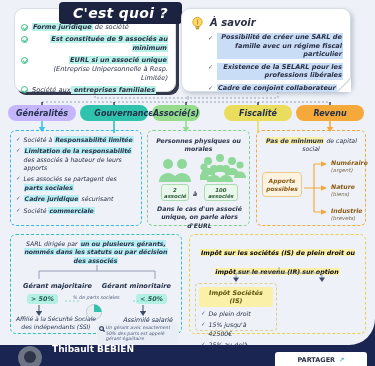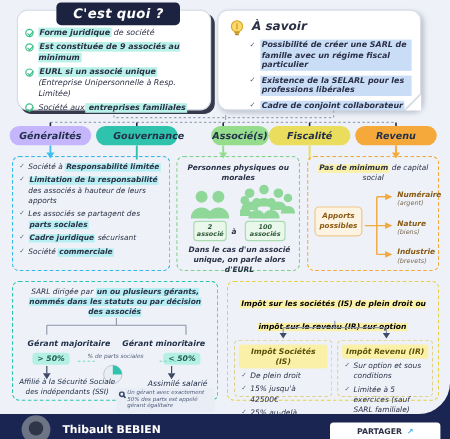--- a/index.html
+++ b/index.html
@@ -29,29 +29,29 @@
     background: #ffffff;
     border: 1px solid #d8dde6;
     border-radius: 9px;
   }
   .card-left  { left: 14px;  top: 8px; width: 162px; height: 84px;
                 box-shadow: 3px 3px 0 rgba(20,25,45,.85); }
   .card-right { left: 181px; top: 8px; width: 170px; height: 84px;
                 box-shadow: 2px 2px 4px rgba(40,50,80,.25); }
 
   .chip-title {
-    position: absolute; top: -7px; left: 32px;
+    position: absolute; top: -7px; left: 44px;
     background: #1c2340; color: #ffffff;
     font-style: italic; font-weight: bold;
-    font-size: 11px; letter-spacing: .3px;
+    font-size: 14px; letter-spacing: .3px;
     padding: 3px 14px; border-radius: 4px;
     white-space: nowrap;
   }
 
-  .bullets { margin: 14px 7px 0 6px; }
+  .bullets { margin: 14px 7px 0 6px; text-align: right; }
   .bullet {
     display: flex; align-items: flex-start;
     gap: 4px; margin-bottom: 3.5px;
     font-size: 6.6px; font-style: italic; color: #2a2f45;
     line-height: 1.32;
   }
   .chk {
     flex: 0 0 auto; width: 7px; height: 7px; margin-top: .5px;
     border: 1.1px solid #3ec08a; border-radius: 50%;
     position: relative;
@@ -163,21 +163,21 @@
   .avatar {
     position: absolute; left: 18px; bottom: -4px;
     width: 24px; height: 24px; border-radius: 50%;
     background: #6c7486; overflow: hidden;
   }
   .avatar::after {
     content: ""; position: absolute; left: 6px; top: 5px;
     width: 12px; height: 12px; border-radius: 50%; background: #2e3648;
   }
   .author {
-    position: absolute; left: 52px; bottom: 2px;
+    position: absolute; left: 52px; bottom: 12px;
     color: #ffffff; font-size: 9px; font-weight: bold;
   }
   .fbadge {
     position: absolute; right: 8px; bottom: -2px;
     width: 92px; height: 16px; background: #ffffff;
     border-radius: 3px 3px 0 0;
     display: flex; align-items: center; justify-content: center; gap: 4px;
     font-size: 6.5px; font-weight: bold; color: #2b3147;
     overflow: hidden;
   }
@@ -254,21 +254,21 @@
         <polygon points="330,19 326.8,14 333.2,14"></polygon>
       </g>
     </svg>
 
     <div class="tab" style="left:8px;   width:68px; background:#c4b5fd;">
         <span>Généralités</span>
       </div>
     <div class="tab" style="left:80px;  width:68px; background:#2fc3ad;padding-left:20px;">
         <span>Gouvernance</span>
       </div>
-    <div class="tab" style="left:152px; width:48px; background:#95dc8d;margin-left:24px;">
+    <div class="tab" style="left:152px; width:48px; background:#95dc8d;">
         <span>Associé(s)</span>
       </div>
     <div class="tab" style="left:224px; width:68px; background:#eadc5c;">
         <span>Fiscalité</span>
       </div>
     <div class="tab" style="left:296px; width:68px; background:#f6a93b;">
         <span>Revenu</span>
       </div>
 
     <svg style="position:absolute;left:0;top:121px;width:375px;height:14px">
@@ -441,31 +441,20 @@
         <div class="li ptxt">
             <span class="tick2">✓</span>
             <span>15% jusqu'à 42500€</span>
           </div>
         <div class="li ptxt">
             <span class="tick2">✓</span>
             <span>25% au-delà</span>
           </div>
       </div>
 
-      <div class="fbox" style="position:absolute;left:91px;top:48px;width:80px;height:48px">
-        <div class="fhead">Impôt Revenu (IR)</div>
-        <div class="li ptxt">
-            <span class="tick2">✓</span>
-            <span>Sur option et sous conditions</span>
-          </div>
-        <div class="li ptxt">
-            <span class="tick2">✓</span>
-            <span>Limitée à 5 exercices (sauf SARL familiale)</span>
-          </div>
-      </div>
     </div>
 
   </div>
 
   <div class="footer">
     <div class="avatar"></div>
     <div class="author">Thibault BEBIEN</div>
     <div class="fbadge">
       <span>PARTAGER</span>
       <span style="color:#3fa9f5">↗</span>

